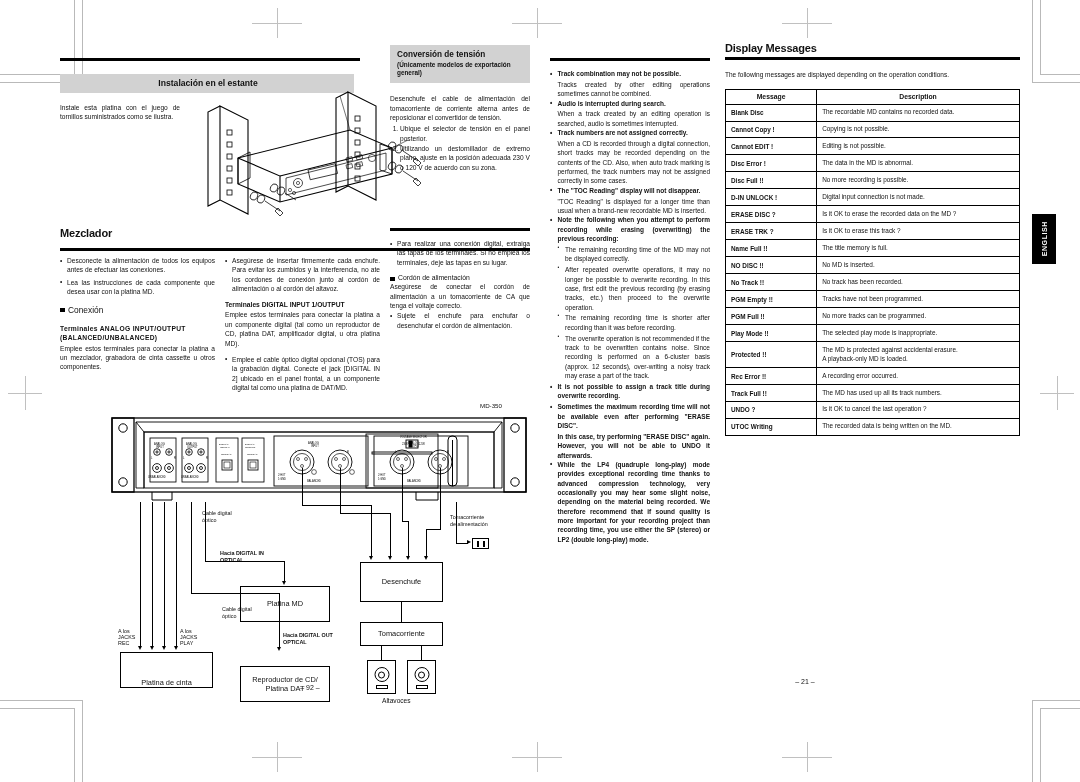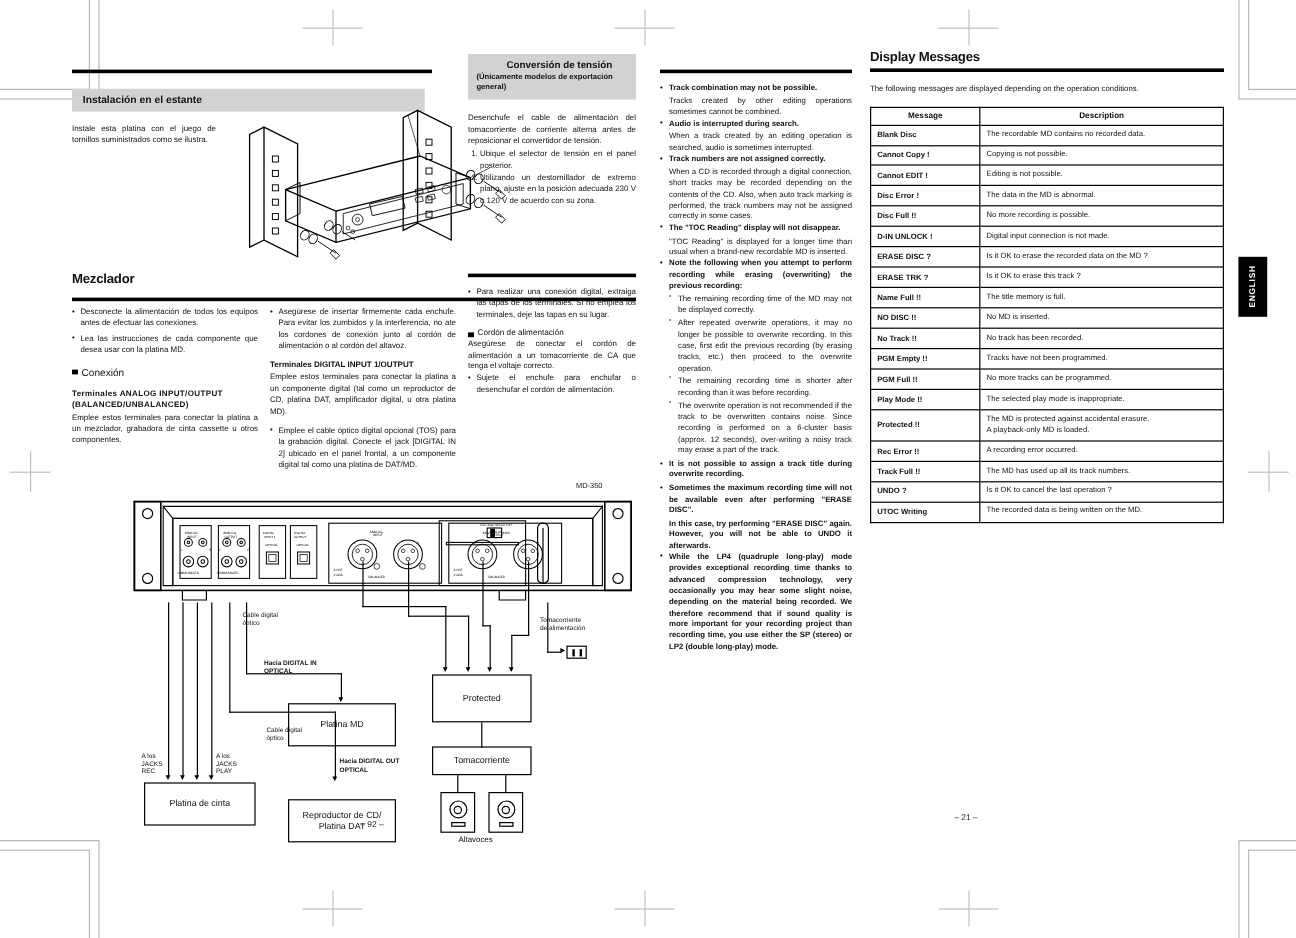--- a/index.html
+++ b/index.html
@@ -183,21 +183,21 @@
   </div>
 <div class="reg-cross" style="left:1040px; top:376px; width:34px; height:34px;">
     <div class="h"></div>
     <div class="v"></div>
   </div>
 
 <div class="page" style="left:60px; top:58px; width:470px; height:660px;">
 
   <div class="rule-thick" style="width:300px; margin-bottom:13px;"></div>
 
-  <div class="grayhead" style="width:294px;">Instalación en el estante</div>
+  <div class="grayhead" style="width:294px;text-align:center;">Instalación en el estante</div>
 
   <div class="body-txt" style="width:120px; margin-top:10px;">Instale esta platina con el juego de tornillos suministrados como se ilustra.</div>
 
   <div class="illus" style="left:120px; top:28px; width:250px; height:140px;">
     <svg width="250" height="140" viewBox="0 0 250 140">
       <g fill="none" stroke="#000" stroke-width="1.1">
 
         <path d="M40 20 L68 34 L68 128 L40 114 Z"></path>
         <path d="M40 20 L28 26 L28 120 L40 114"></path>
 
@@ -296,21 +296,21 @@
     </ul>
     <div class="sub-b" style="margin-top:7px;">Terminales DIGITAL INPUT 1/OUTPUT</div>
     <div class="body-txt" style="margin-top:1px;">Emplee estos terminales para conectar la platina a un componente digital (tal como un reproductor de CD, platina DAT, amplificador digital, u otra platina MD).</div>
     <ul class="b" style="margin-top:7px;">
       <li>Emplee el cable óptico digital opcional (TOS) para la grabación digital. Conecte el jack [DIGITAL IN 2] ubicado en el panel frontal, a un componente digital tal como una platina de DAT/MD.</li>
     </ul>
   </div>
 
   <div style="position:absolute; left:330px; top:-13px; width:140px;">
     <div class="grayhead" style="padding:5px 6px 6px 7px;">
-      <div style="font-size:8.2px;margin-left:25px;">Conversión de tensión</div>
+      <div style="font-size:8.2px;">Conversión de tensión</div>
       <div style="font-size:6.4px; margin-top:1px;">(Únicamente modelos de exportación general)</div>
     </div>
     <div class="body-txt" style="margin-top:11px;">Desenchufe el cable de alimentación del tomacorriente de corriente alterna antes de reposicionar el convertidor de tensión.</div>
     <ol class="num" style="margin-top:2px;">
       <li>Ubique el selector de tensión en el panel posterior.</li>
       <li>Utilizando un destornillador de extremo plano, ajuste en la posición adecuada 230 V o 120 V de acuerdo con su zona.</li>
     </ol>
     <div class="rule-thick" style="margin-top:56px;"></div>
     <ul class="b" style="margin-top:8px;">
       <li>Para realizar una conexión digital, extraiga las tapas de los terminales. Si no emplea los terminales, deje las tapas en su lugar.</li>
@@ -649,41 +649,41 @@
     <div class="dbox" style="left:130px; top:256px; width:90px; height:36px; white-space:pre-line;">
       <span>Reproductor de CD/
 Platina DAT</span>
     </div>
 
     <div class="wire v" style="left:81px; top:92px; height:92px;"></div>
     <div class="wire h" style="left:81px; top:183px; width:89px;"></div>
     <div class="wire v" style="left:169px; top:183px; height:56px;"></div>
     <div class="arrowdn" style="left:166.5px; top:237px;"></div>
 
-    <div class="dbox" style="left:10px; top:242px; width:93px; height:36px;">
+    <div class="dbox" style="left:10px; top:242px; width:93px; height:36px;align-items:flex-end;">
       <span>Platina de cinta</span>
     </div>
     <div class="dlabel" style="left:8px; top:218px; white-space:pre-line; line-height:1.15;"><span>A los
 JACKS
 REC</span></div>
     <div class="dlabel" style="left:70px; top:218px; white-space:pre-line; line-height:1.15;"><span>A los
 JACKS
 PLAY</span></div>
 
     <div class="wire v" style="left:30px; top:92px; height:146px;"></div>
     <div class="wire v" style="left:42px; top:92px; height:146px;"></div>
     <div class="wire v" style="left:54px; top:92px; height:146px;"></div>
     <div class="wire v" style="left:66px; top:92px; height:146px;"></div>
     <div class="arrowdn" style="left:27.5px; top:236px;"></div>
     <div class="arrowdn" style="left:39.5px; top:236px;"></div>
     <div class="arrowdn" style="left:51.5px; top:236px;"></div>
     <div class="arrowdn" style="left:63.5px; top:236px;"></div>
 
     <div class="dbox" style="left:250px; top:152px; width:83px; height:40px;">
-      <span>Protected</span>
+      <span>Desenchufe</span>
     </div>
 
     <div class="wire v" style="left:192px; top:58px; height:38px;"></div>
     <div class="wire h" style="left:192px; top:95px; width:70px;"></div>
     <div class="wire v" style="left:261px; top:95px; height:53px;"></div>
     <div class="arrowdn" style="left:258.5px; top:146px;"></div>
 
     <div class="wire v" style="left:230px; top:58px; height:46px;"></div>
     <div class="wire h" style="left:230px; top:103px; width:51px;"></div>
     <div class="wire v" style="left:280px; top:103px; height:45px;"></div>

